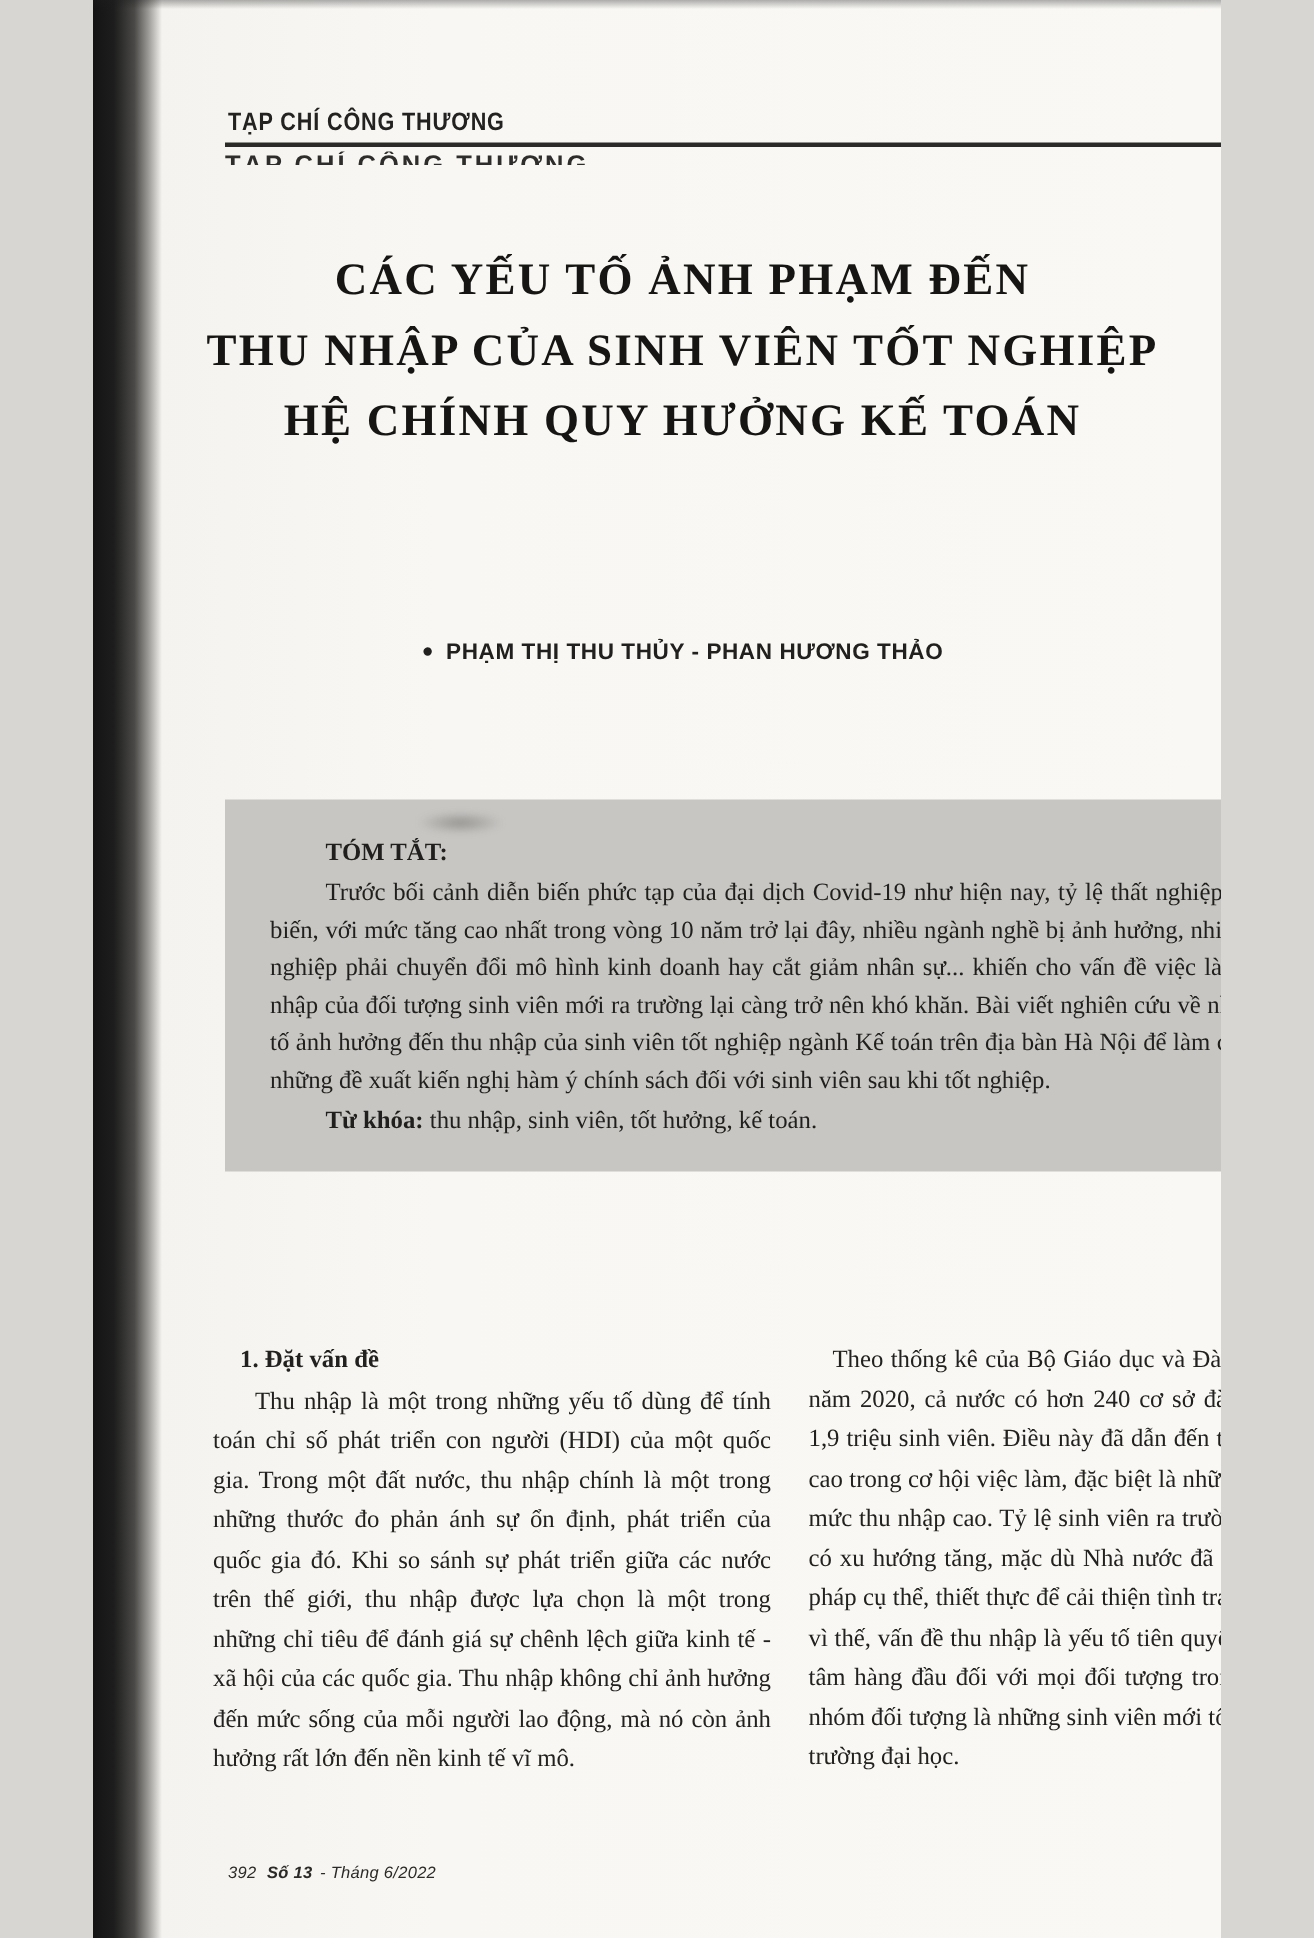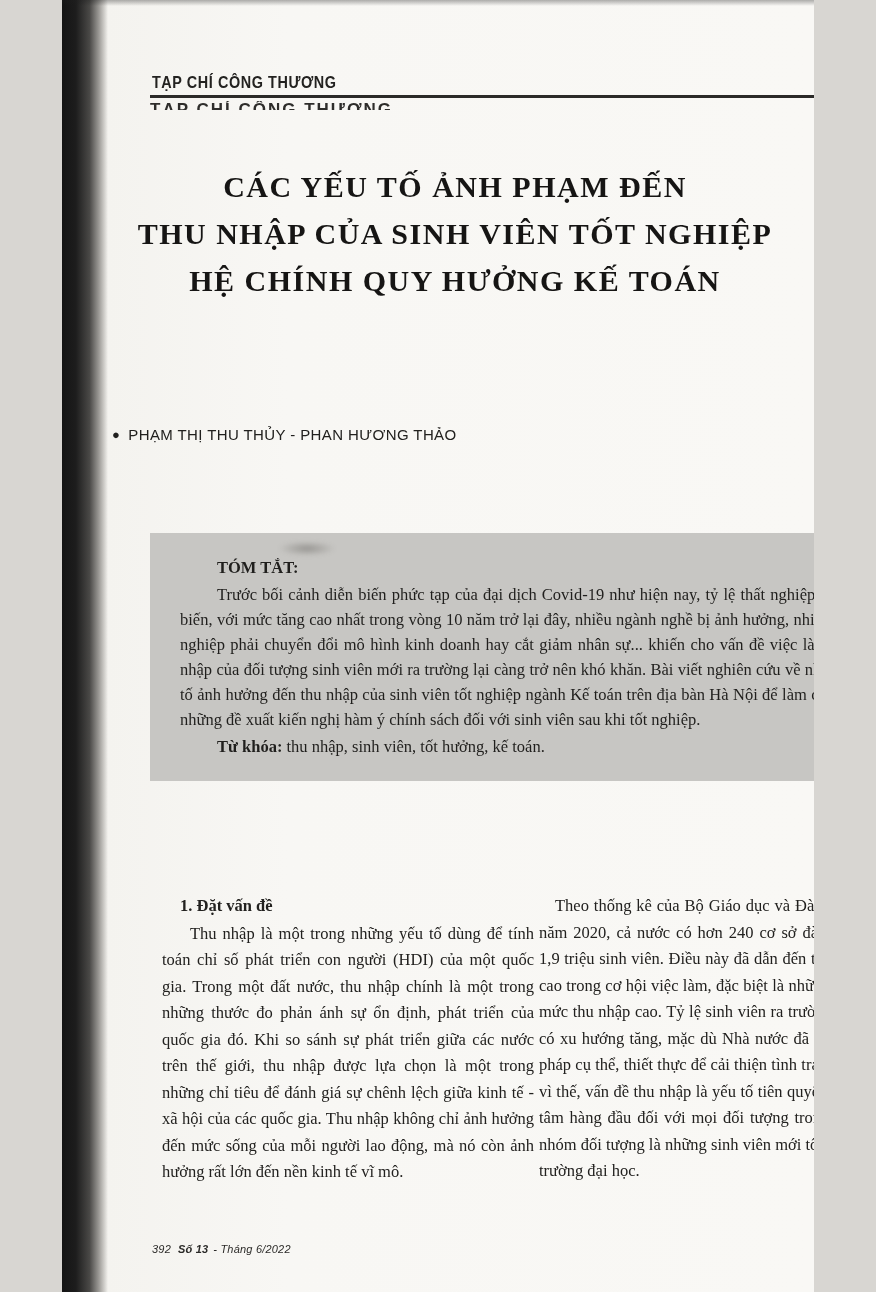--- a/index.html
+++ b/index.html
@@ -81,23 +81,23 @@
     line-height: 47px;
     letter-spacing: 1.5px;
     color: #161514;
   }
 
   
   .authors-line {
     position: absolute;
     left: 50px; right: 16px;
     top: 426px;
-    text-align: left;
-    font-family: "Liberation Sans", sans-serif;
-    font-weight: 400;
+    text-align: center;
+    font-family: "Liberation Sans", sans-serif;
+    font-weight: 700;
     font-size: 15px;
     letter-spacing: 0.4px;
     color: #21201e;
   }
   .authors-line .bullet {
     font-size: 13px;
     margin-right: 8px;
     position: relative;
     top: -1px;
   }
@@ -141,21 +141,21 @@
   
   .column {
     position: absolute;
     top: 893px;
     width: 372px;
     font-size: 16.5px;
     line-height: 26.5px;
     text-align: justify;
     color: #22211f;
   }
-  .column-left  { left: 100px; }
+  .column-left  { left: 80px; }
   .column-right { left: 477px; }
   .section-heading {
     font-weight: 700;
     text-indent: 18px;
     margin: 0 0 1px 0;
     text-align: left;
   }
   .column p.body-par { margin: 0; text-indent: 28px; }
   .column-right p.body-par { text-indent: 16px; }
 

